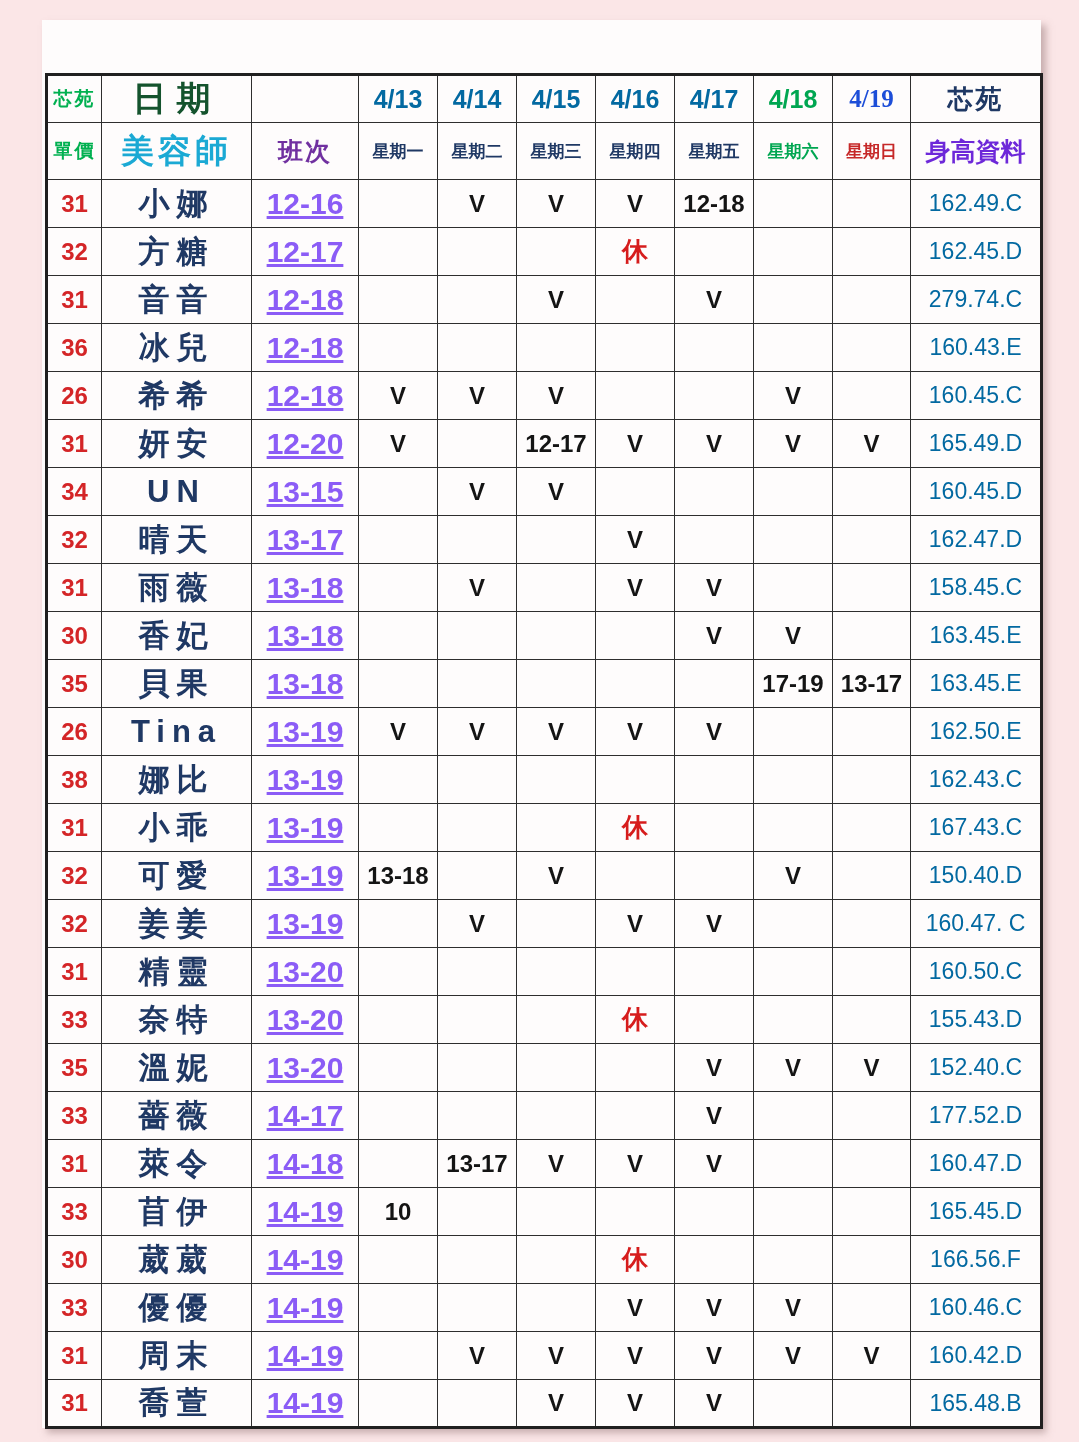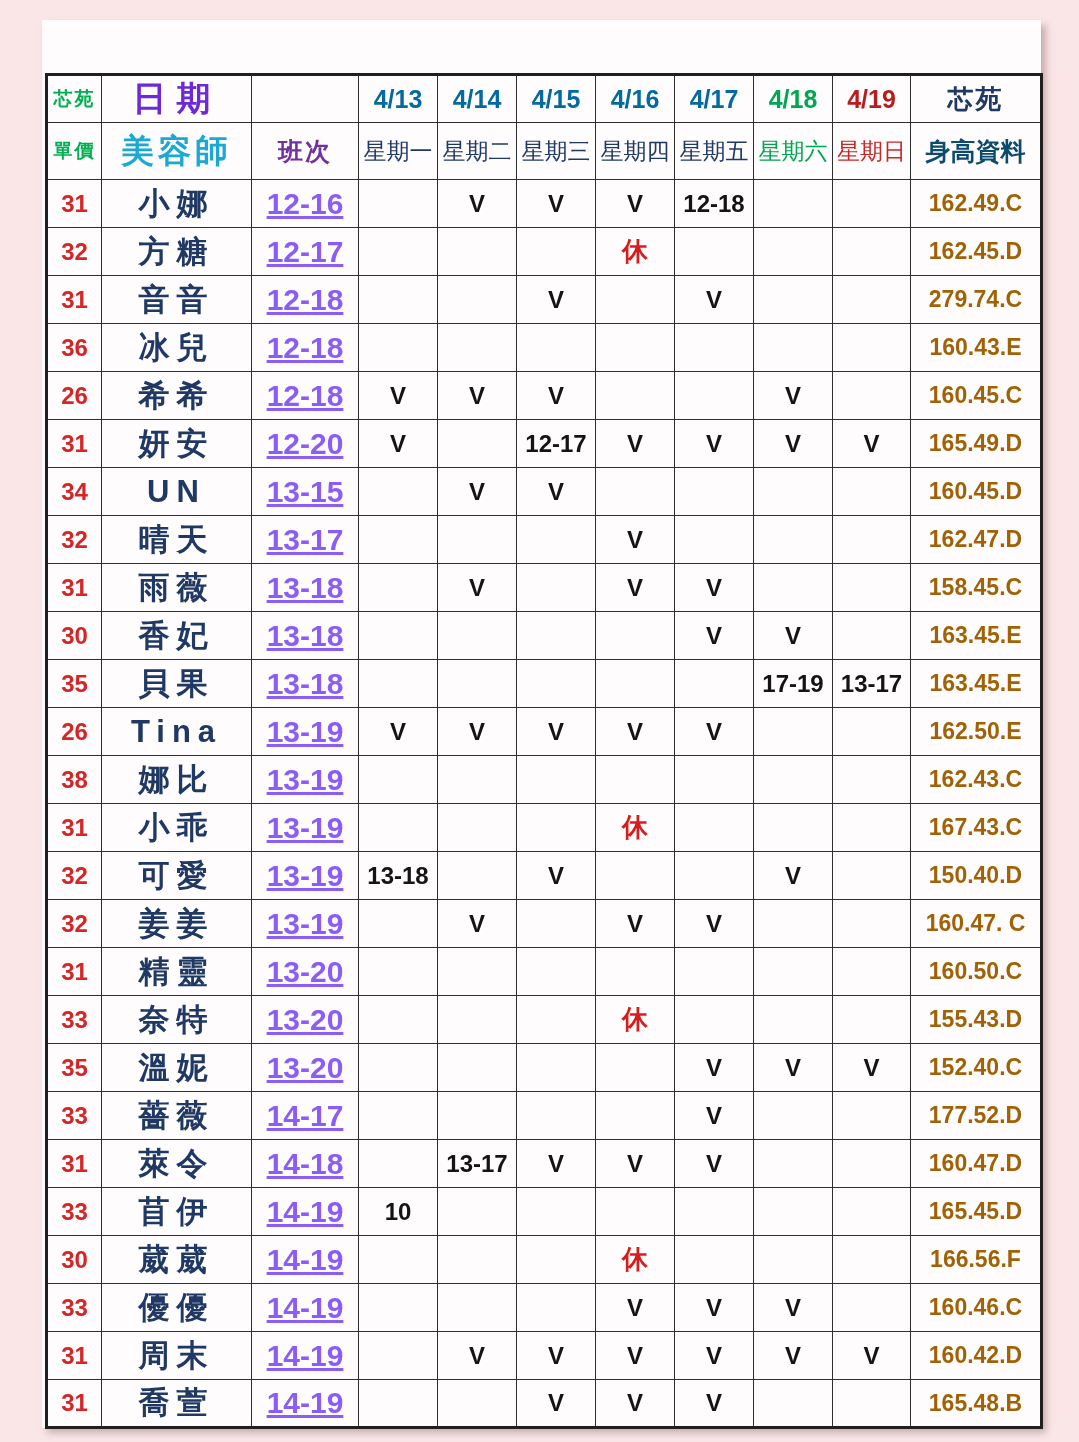--- a/index.html
+++ b/index.html
@@ -28,36 +28,36 @@
     text-align:center; vertical-align:middle;
     padding:0; overflow:hidden; white-space:nowrap;
   }
   tr.hrow1 { height:47px; }
   tr.hrow2 { height:57px; }
   tr.data-row { height:48px; }
 
   .corner-green { color:#00b050; font-weight:bold; font-size:19px; letter-spacing:2px; }
   .date-head    { color:#0369a1; font-weight:bold; font-size:25px; }
   .date-head.sat { color:#00a651; }
-  .date-head.sun { color:#b91c1c; }
+  .date-head.sun { color:#1d4ed8;font-family:Liberation Serif, serif; }
   .corner-navy  { color:#1f3864; font-weight:bold; font-size:26px; letter-spacing:2px; }
-  .date-label   { color:#6d28d9; font-weight:bold; font-size:34px; letter-spacing:10px; }
+  .date-label   { color:#14532d; font-weight:bold; font-size:34px; letter-spacing:10px; }
   .artist-label { color:#1ba9d4; font-weight:bold; font-size:33px; letter-spacing:4px; }
   .shift-label  { color:#7030a0; font-weight:bold; font-size:25px; letter-spacing:2px; }
-  .weekday      { color:#1f3864; font-weight:normal; font-size:23px; }
+  .weekday      { color:#1f3864; font-weight:bold; font-size:17px; }
   .weekday.sat  { color:#00a651; }
   .weekday.sun  { color:#c62828;text-align:center; }
-  .height-label { color:#0c4a6e; font-weight:bold; font-size:25px; }
+  .height-label { color:#6d28d9; font-weight:bold; font-size:25px; }
 
   td.price  { color:#d42527; font-weight:bold; font-size:24px;margin-left:28px; }
   td.name   { color:#1f3864; font-weight:bold; font-size:31px; letter-spacing:7px; }
   td.shift  { color:#8b5cf6; font-weight:bold; font-size:30px;text-decoration:underline; }
   td.mark   { color:#141414; font-weight:bold; font-size:24px; }
   td.mark.rest { color:#d61c1c; font-size:26px; }
-  td.height { color:#a16207; font-weight:bold; font-size:23px; }
+  td.height { color:#0369a1; font-weight:normal; font-size:23px; }
 </style>
 </head>
 <body>
 
 <div class="paper">
   <table class="schedule">
     <colgroup>
       <col style="width:55px">
       <col style="width:150px">
       <col style="width:107px">

